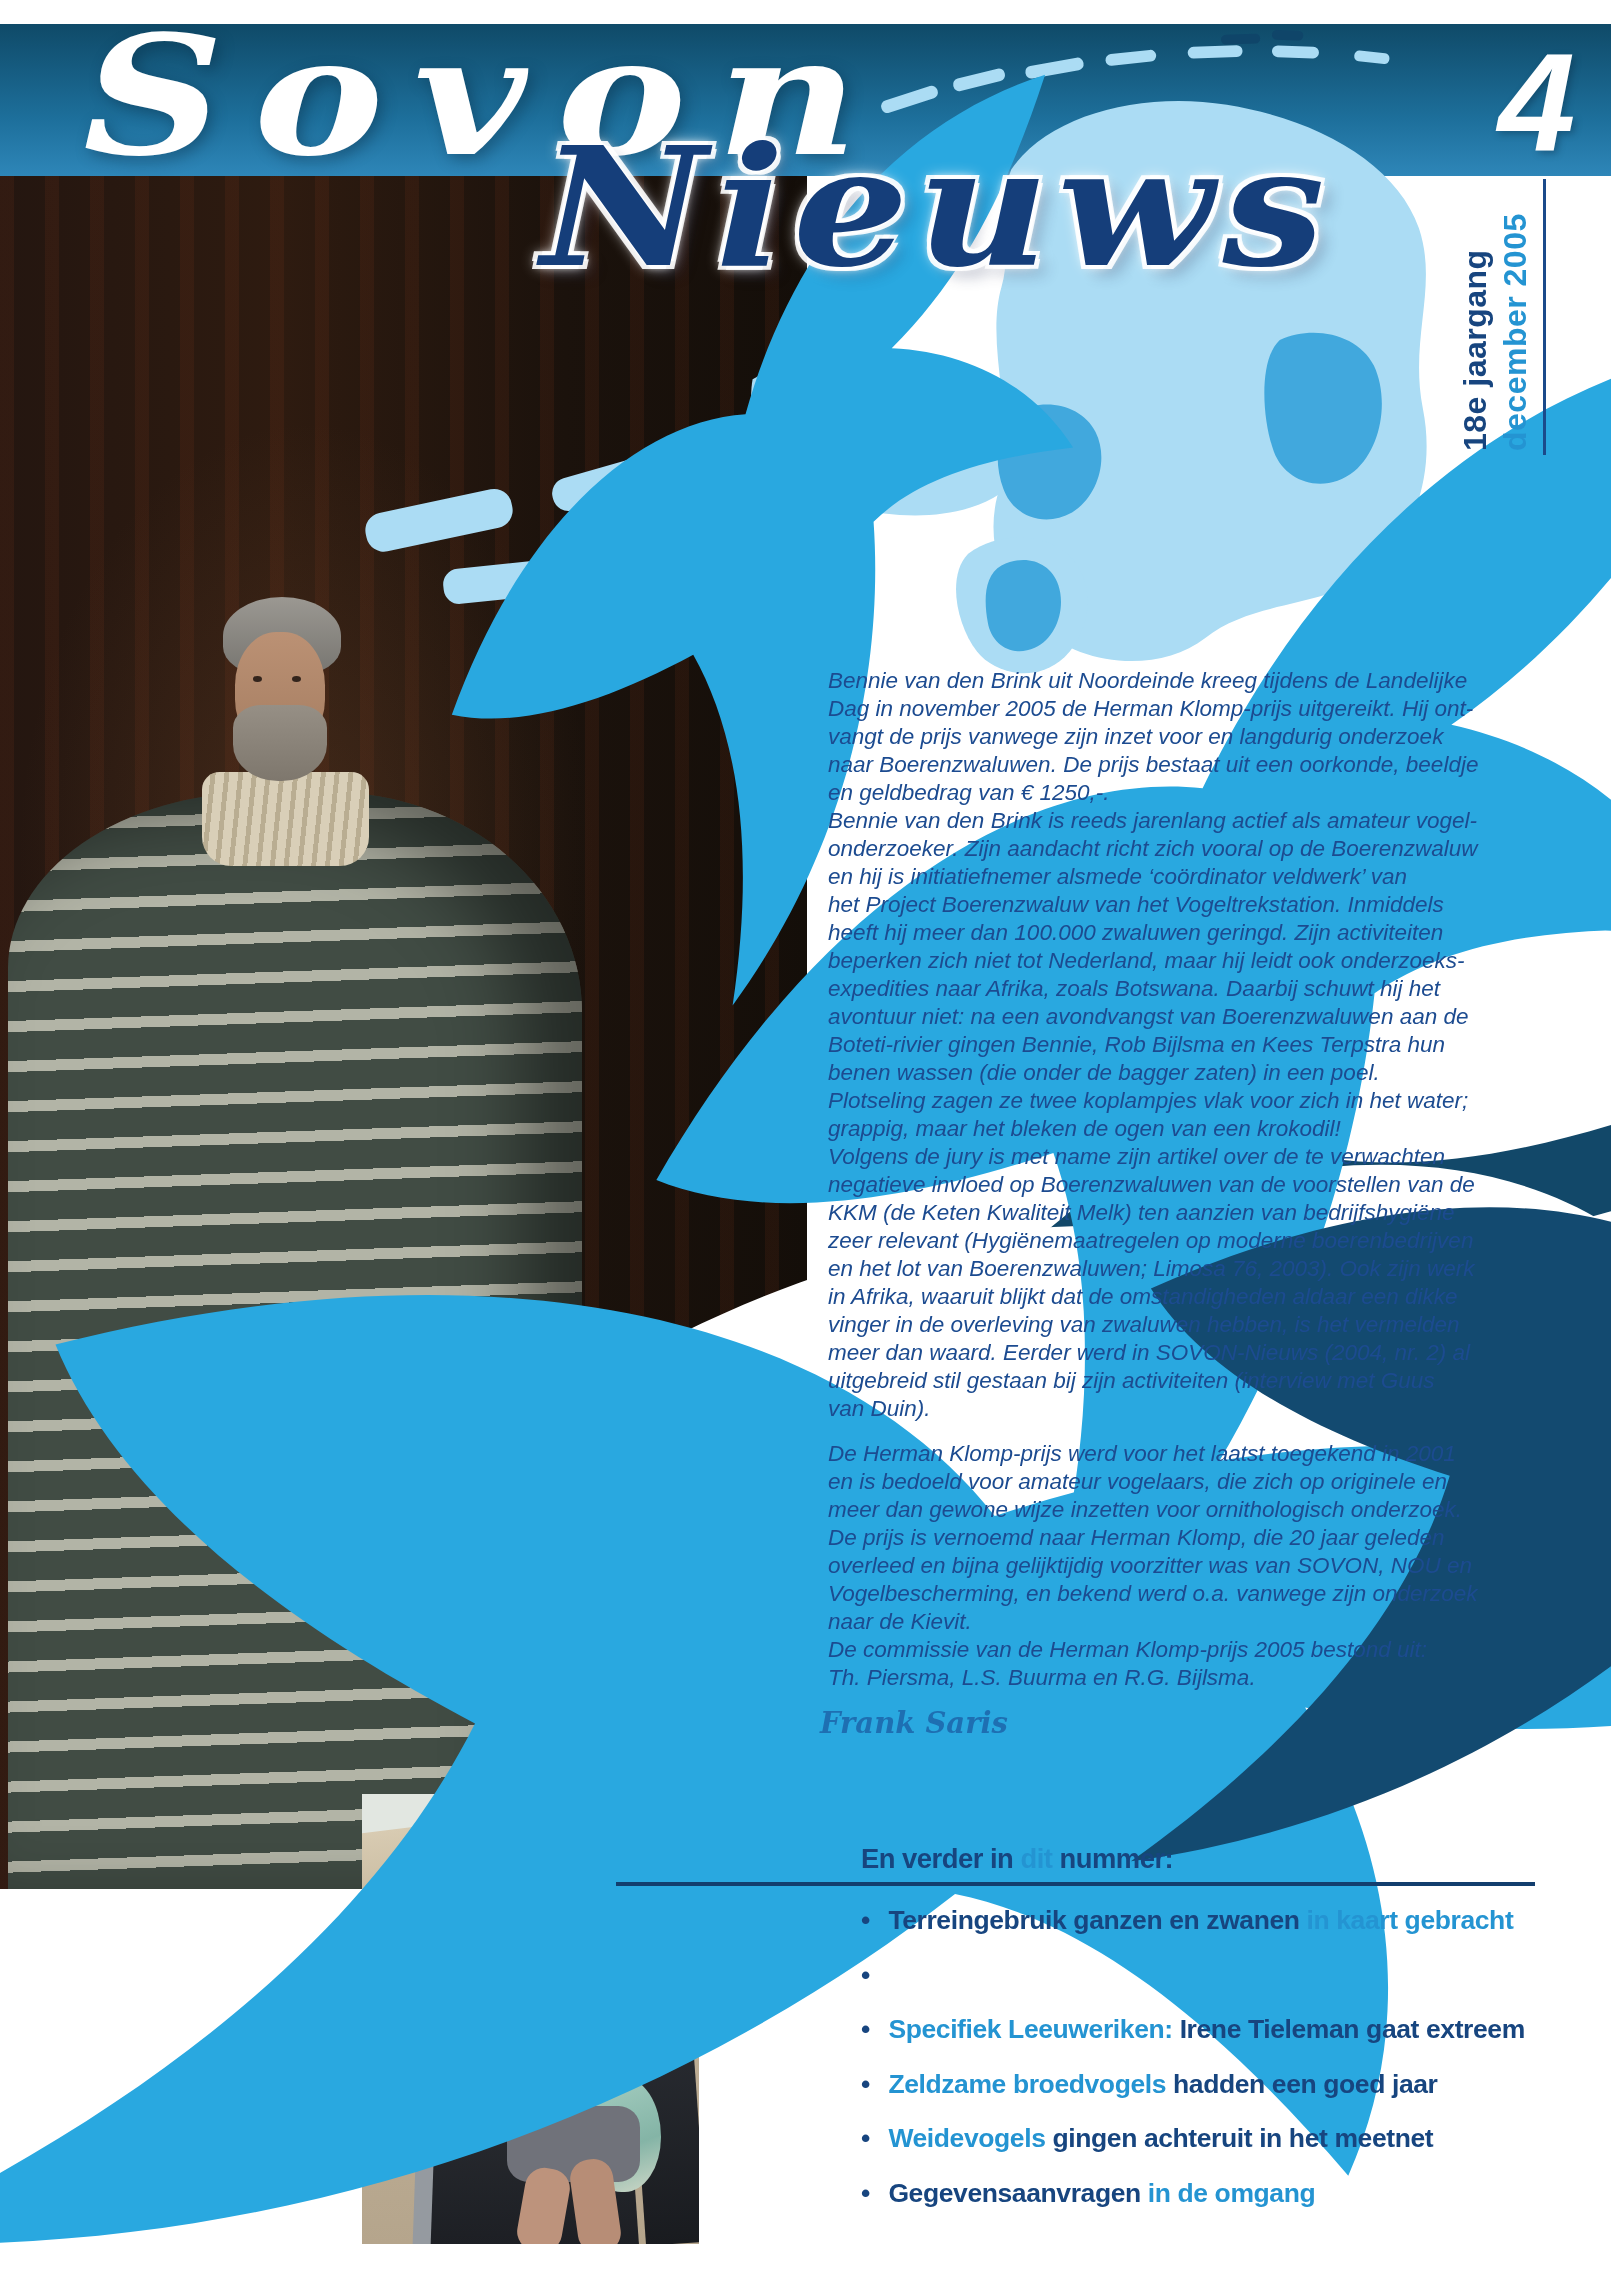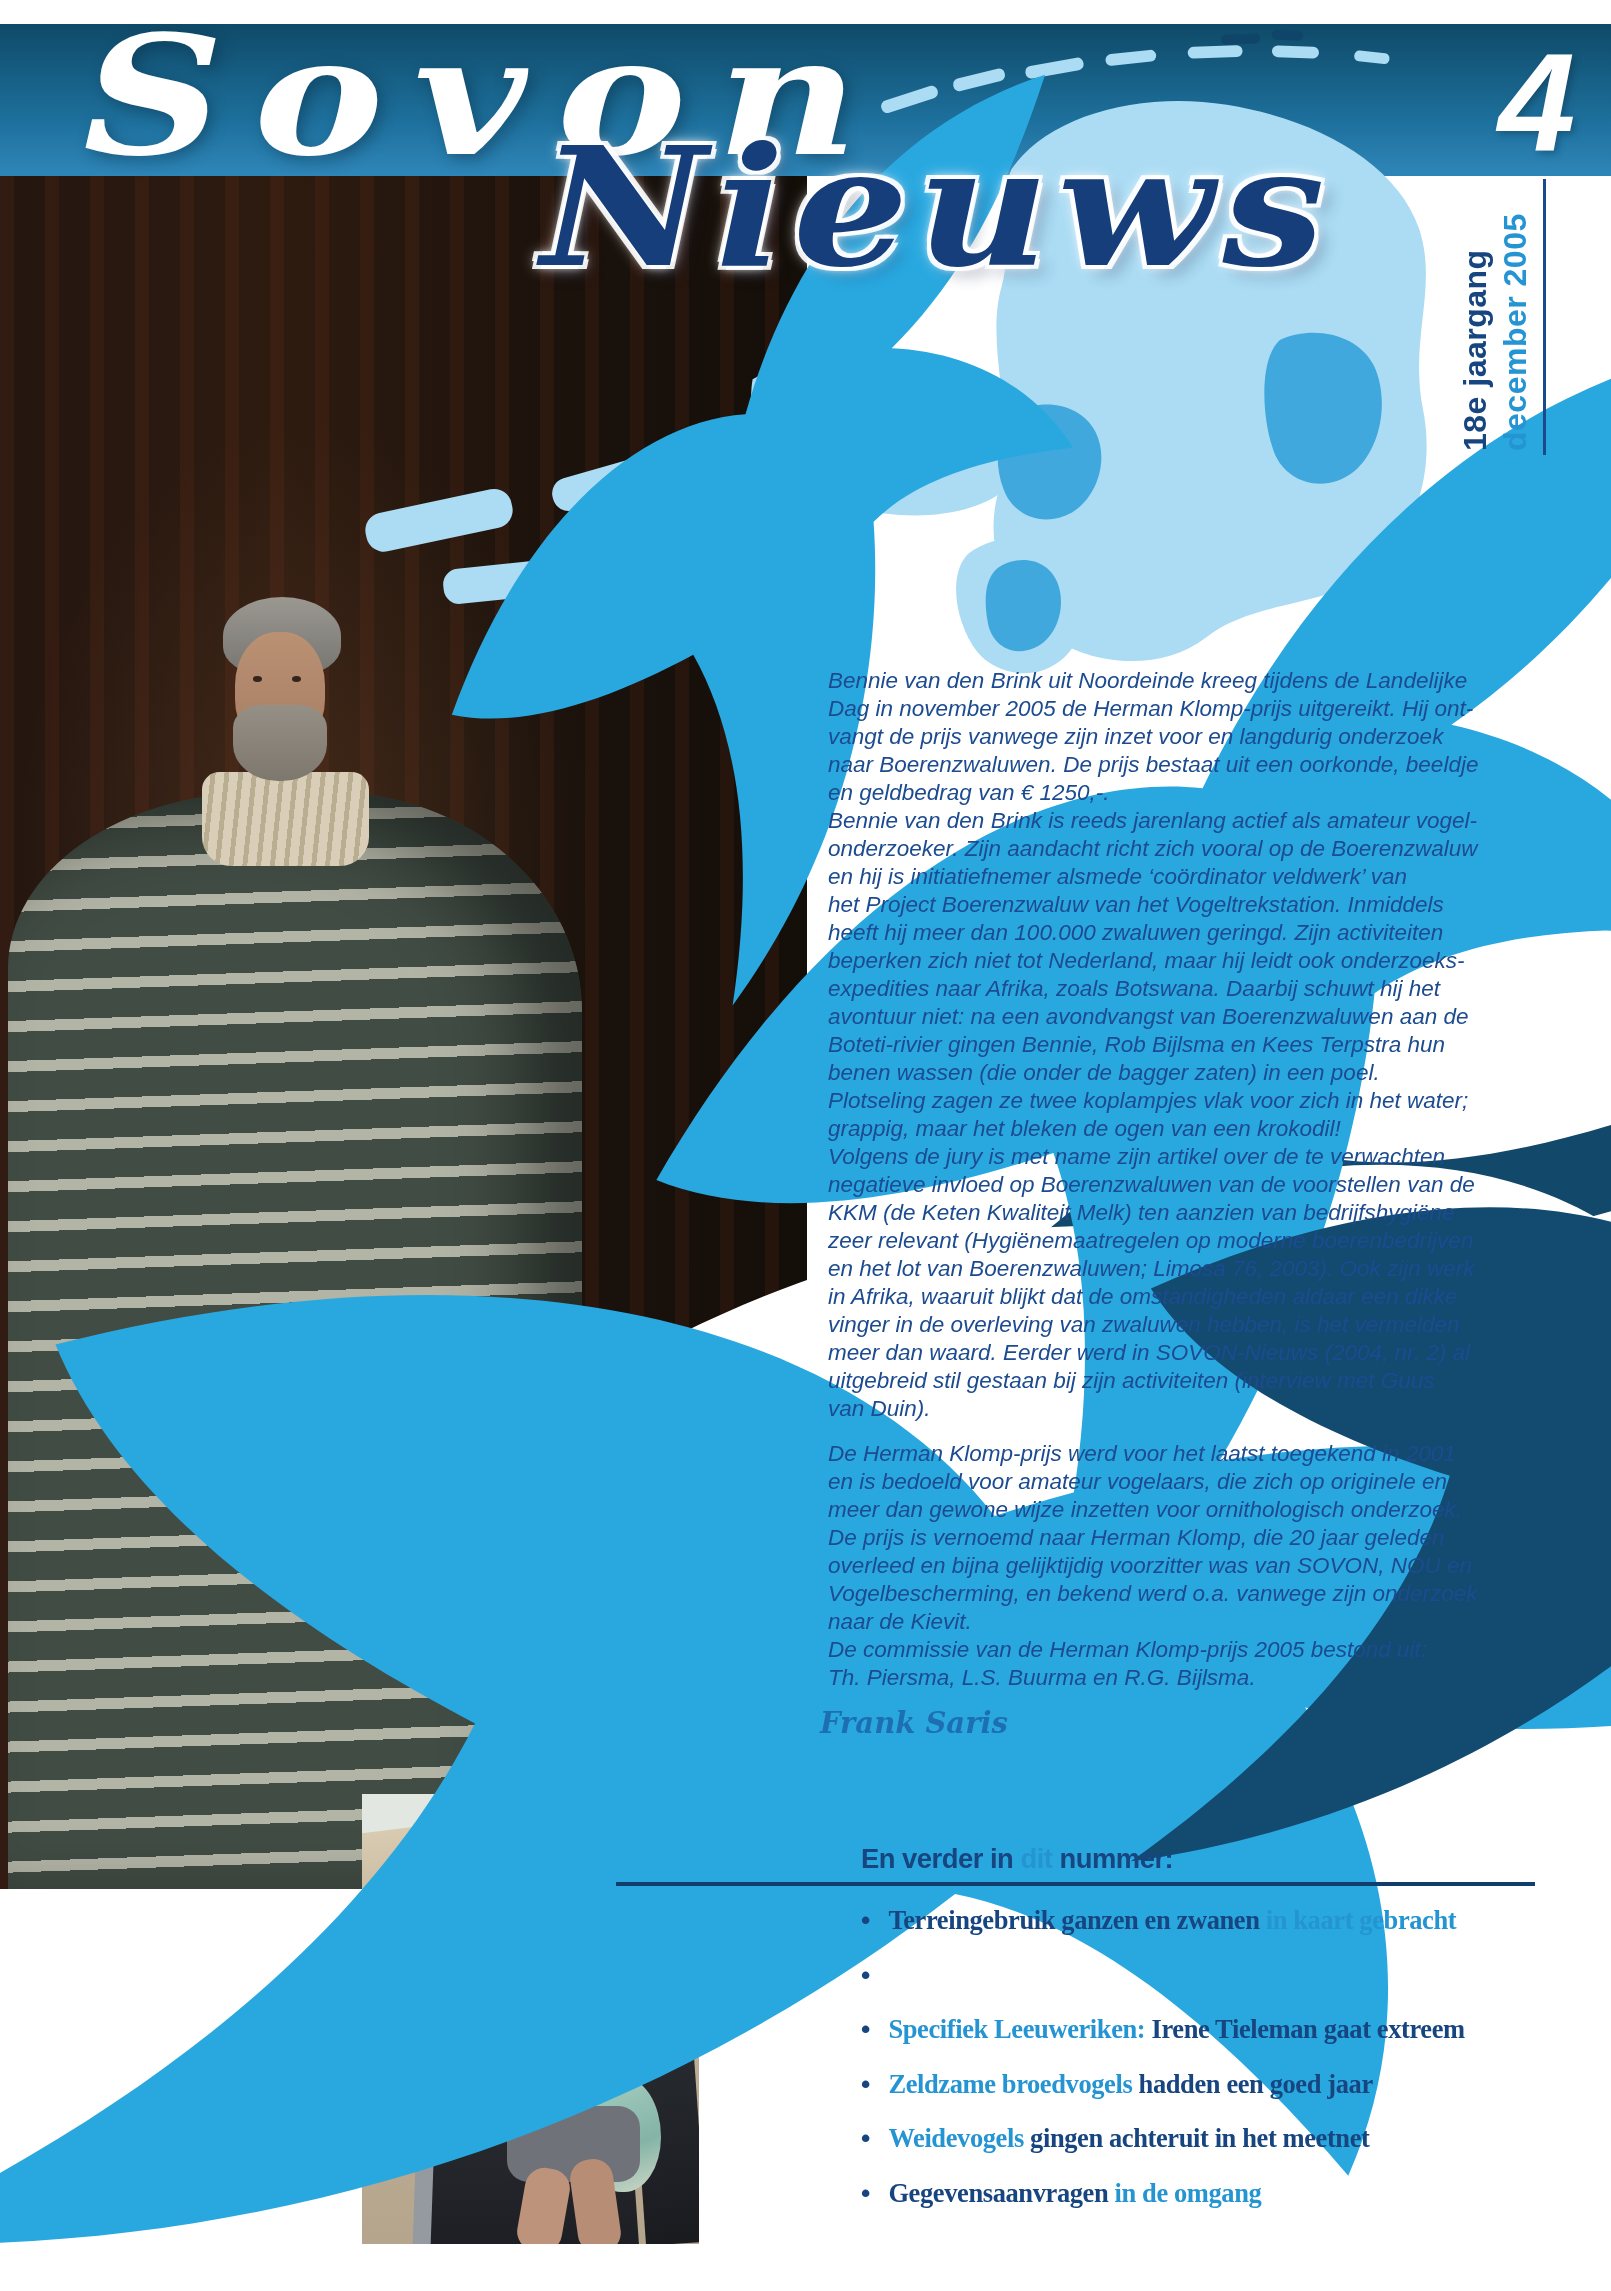--- a/index.html
+++ b/index.html
@@ -112,21 +112,21 @@
   .author-credit{position:absolute;left:820px;top:1682px;z-index:6;color:var(--author_blue,#1e6fb2);
     font:italic 700 29px "DejaVu Serif",serif;}
 
   
   .toc{position:absolute;left:861px;top:1818px;width:745px;z-index:6;}
   .toc-title{font:700 27.4px "Liberation Sans",sans-serif;line-height:33px;letter-spacing:-0.5px;white-space:pre;}
   .toc-rule{position:absolute;left:616px;top:1858px;width:919px;height:3.9px;z-index:5;background:var(--rule_navy,#123e6e);}
   .toc-list{list-style:none;margin:29px 0 0 0;padding:0;}
   .toc-list li{display:flex;margin:0 0 22.5px 0;font:700 26.5px "Liberation Sans",sans-serif;line-height:32px;letter-spacing:-0.4px;}
   .toc-list .bullet{width:27.4px;flex:0 0 27.4px;color:var(--navy,#17457f);}
-  .toc-text{white-space:pre-line;font-family:Liberation Serif, serif;}
+  .toc-text{white-space:pre-line;}
   .seg-navy{color:var(--navy,#17457f);}
   .seg-light{color:var(--light_blue,#2494d2);}
 </style>
 </head>
 <body>
 
 <div class="page">
 
   <div class="band"></div>
 

